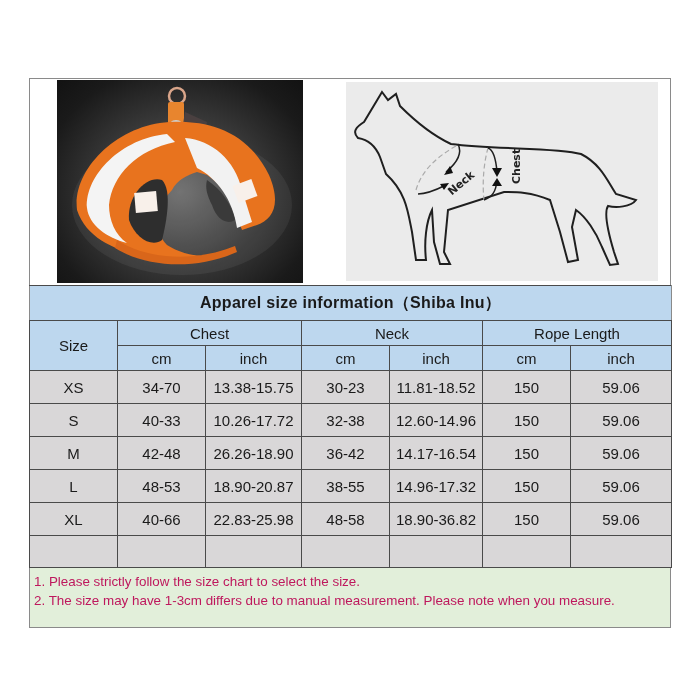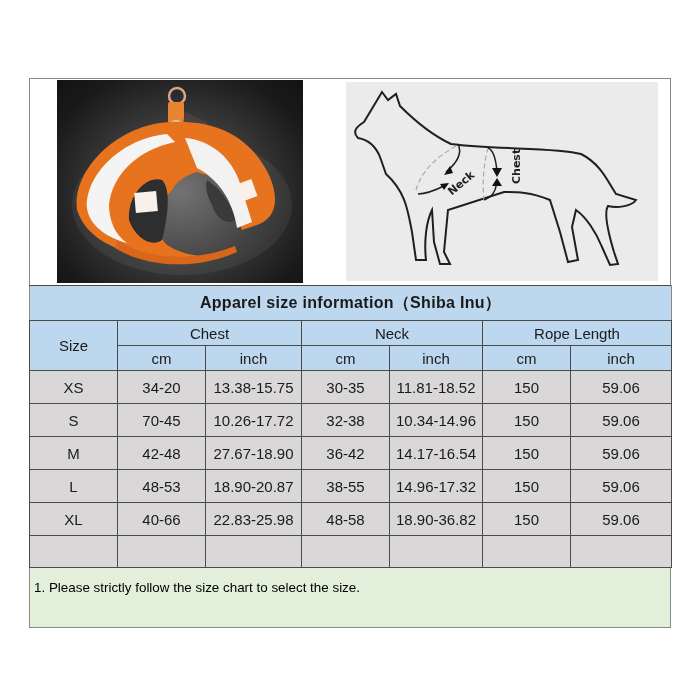--- a/index.html
+++ b/index.html
@@ -8,21 +8,21 @@
   .harness-photo { position:absolute; left:57px; top:80px; width:246px; height:203px; overflow:hidden;
      background: radial-gradient(ellipse at 50% 55%, #6b6b6b 0%, #3a3a3a 45%, #1a1a1a 80%, #121212 100%); }
   .dog-diagram { position:absolute; left:346px; top:82px; width:312px; height:199px; background:#ebebeb; }
   .table-wrap { position:absolute; left:29px; top:285px; width:642px; }
   table.size-table { border-collapse:collapse; width:642px; table-layout:fixed; }
   table.size-table td { border:1px solid #4a4a4a; text-align:center; font-size:15px; padding:0; color:#1a1a1a; }
   tr.title-row td { background:#bdd7ee; height:34px; font-weight:bold; font-size:16px; letter-spacing:0.3px; border-left:1px solid #8a8a8a; border-right:1px solid #8a8a8a; }
   tr.group-row td, tr.unit-row td { background:#bdd7ee; height:24px; }
   tr.data-row td { background:#d9d7d8; height:32px; }
   tr.empty-row td { background:#d9d7d8; height:31px; }
-  .notes { position:absolute; left:29px; top:568px; width:642px; height:60px; background:#e2efda; border:1px solid #8a8a8a; border-top:none; box-sizing:border-box; padding:10px 4px; font-size:13.4px; line-height:19px; color:#000000; }
+  .notes { position:absolute; left:29px; top:568px; width:642px; height:60px; background:#e2efda; border:1px solid #8a8a8a; border-top:none; box-sizing:border-box; padding:4px 4px; font-size:13.4px; line-height:19px; color:#be185d; }
   .notes div { white-space:nowrap; }
 </style>
 </head>
 <body>
 
 <div class="frame"></div>
 
 <div class="harness-photo">
   <svg width="246" height="203" viewBox="0 0 246 203">
 
@@ -95,40 +95,40 @@
     <tr class="unit-row">
       <td>cm</td>
       <td>inch</td>
       <td>cm</td>
       <td>inch</td>
       <td>cm</td>
       <td>inch</td>
     </tr>
     <tr class="data-row">
       <td>XS</td>
-      <td>34-20</td>
+      <td>34-70</td>
       <td>13.38-15.75</td>
-      <td>30-35</td>
+      <td>30-23</td>
       <td>11.81-18.52</td>
       <td>150</td>
       <td>59.06</td>
     </tr>
     <tr class="data-row">
       <td>S</td>
-      <td>70-45</td>
+      <td>40-33</td>
       <td>10.26-17.72</td>
       <td>32-38</td>
-      <td>10.34-14.96</td>
+      <td>12.60-14.96</td>
       <td>150</td>
       <td>59.06</td>
     </tr>
     <tr class="data-row">
       <td>M</td>
       <td>42-48</td>
-      <td>27.67-18.90</td>
+      <td>26.26-18.90</td>
       <td>36-42</td>
       <td>14.17-16.54</td>
       <td>150</td>
       <td>59.06</td>
     </tr>
     <tr class="data-row">
       <td>L</td>
       <td>48-53</td>
       <td>18.90-20.87</td>
       <td>38-55</td>
@@ -153,13 +153,14 @@
           <td></td>
           <td></td>
           <td></td>
     </tr>
   </tbody>
     </table>
 </div>
 
 <div class="notes">
   <div>1. Please strictly follow the size chart  to select the size.</div>
+  <div>2. The size may have 1-3cm differs due to manual measurement. Please note when you measure.</div>
 </div>
 
 </body></html>

